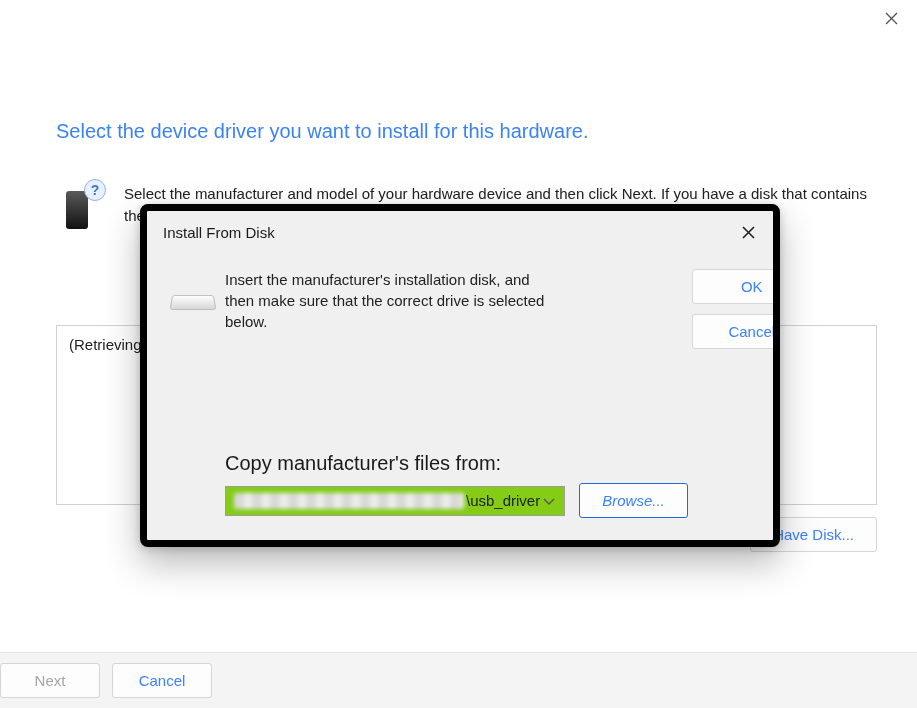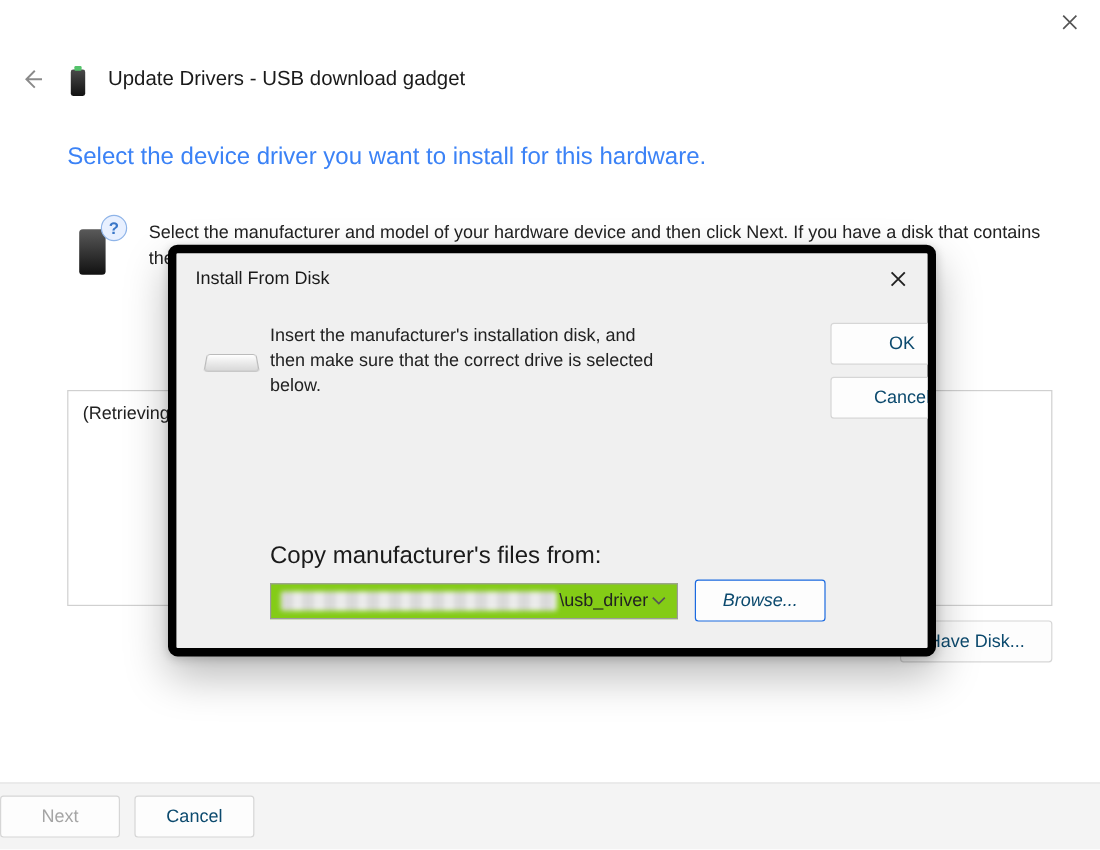--- a/index.html
+++ b/index.html
@@ -120,21 +120,21 @@
       display:flex;
       justify-content:flex-end;
     }
     .btn {
       background:#fdfdfd;
       border:1px solid #d6d6d6;
       padding: 8px 22px;
       font-size: 15px;
       font-family: inherit;
       border-radius:3px;
-      color:#0c4a6e;
+      color:#3b82f6;
     }
     .btn.disabled { color:#a5a5a5; }
     .btn.accent { border-color:#1b6ae0;font-style:italic; }
 
     .wizard-footer {
       position:absolute;
       left:0; right:0; bottom:0;
       height:56px;
       background:#f4f4f4;
       border-top:1px solid #e3e3e3;
@@ -235,32 +235,20 @@
 <body>
 
 <div class="wizard">
 
   <button class="wizard-close">
     <svg width="13" height="13" viewBox="0 0 13 13">
         <path d="M1 1 L12 12 M12 1 L1 12" stroke="#555" stroke-width="1.4" fill="none"></path>
       </svg>
   </button>
 
-  <div class="wizard-header">
-    <div class="back-arrow">
-      <svg width="20" height="20" viewBox="0 0 20 20" fill="none">
-          <path d="M12 3 L5 10 L12 17 M5 10 H18" stroke="#8a8a8a" stroke-width="1.6"></path>
-        </svg>
-    </div>
-    <div class="device-icon-small">
-      <div class="tower"></div>
-        <div class="led"></div>
-    </div>
-    <div class="wizard-title">Update Drivers - USB download gadget</div>
-  </div>
 
   <div class="wizard-body">
     <div class="instruction-heading">Select the device driver you want to install for this hardware.</div>
 
     <div class="instr-row">
       <div class="device-icon-large">
         <div class="tower"></div>
         <div class="q">?</div>
       </div>
       <div class="instr-text">Select the manufacturer and model of your hardware device and then click Next. If you have a disk that contains the driver you want to install, click Have Disk.</div>

